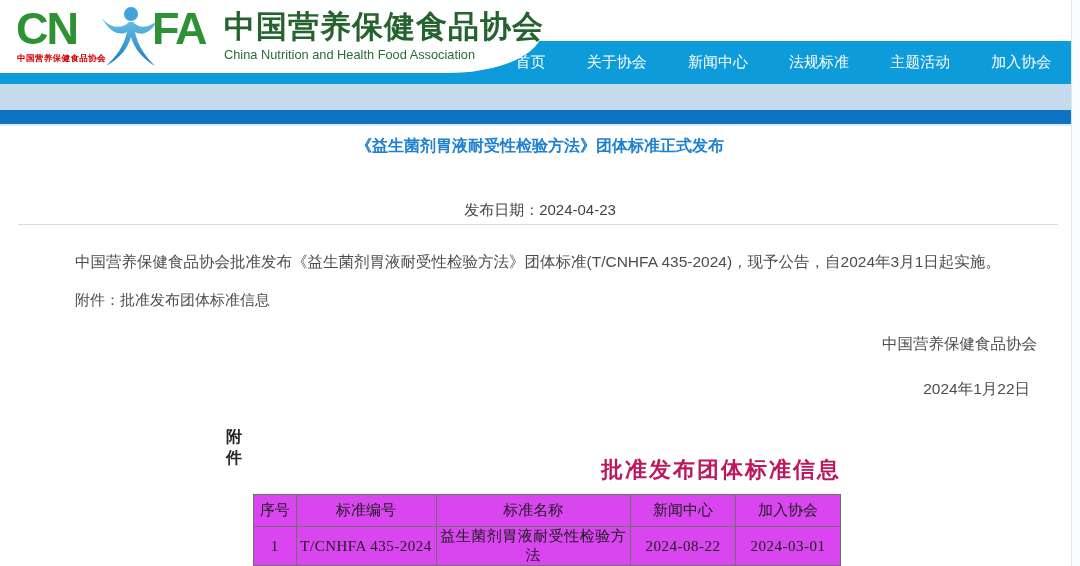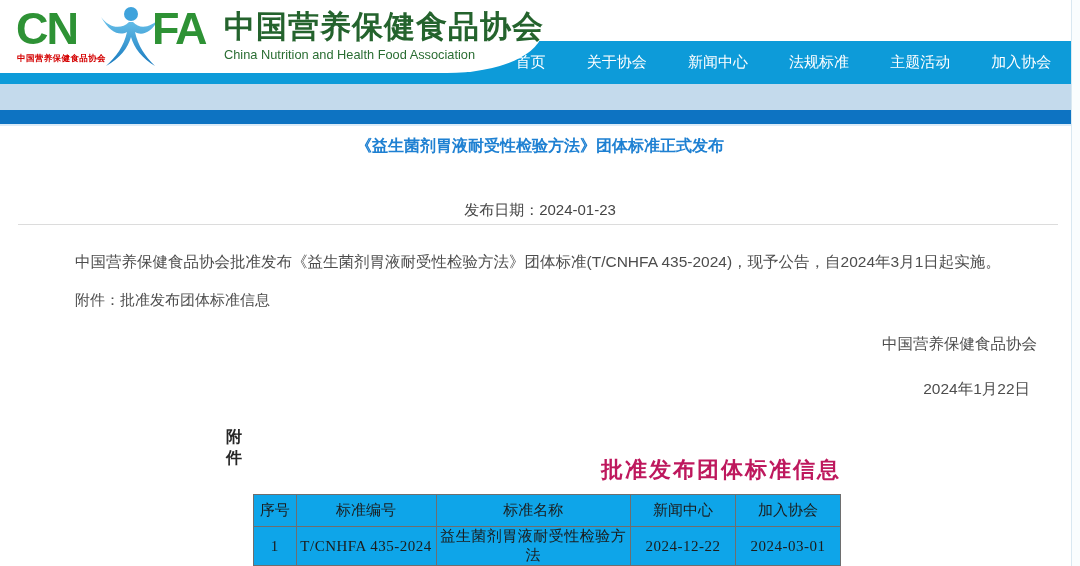--- a/index.html
+++ b/index.html
@@ -44,21 +44,21 @@
   .sig-date{position:absolute;right:50px;top:379px;font-size:15.5px;color:#4d4d4d;}
 
   
   .attach-doc{position:absolute;left:0;top:0;font-family:"Liberation Serif",serif;}
   .attach-label{position:absolute;left:226px;top:427px;font-size:16px;font-weight:bold;
                 color:#262626;font-family:"Liberation Sans",sans-serif;}
   .table-title{position:absolute;left:253px;top:455px;width:588px;text-align:right;
                font-size:22px;font-weight:bold;color:#be185d;letter-spacing:2px;
                font-family:"Liberation Serif",serif;}
   table.std{position:absolute;left:253px;top:494px;width:588px;border-collapse:collapse;
-            font-family:"Liberation Serif",serif;background:#0ea5e9;}
+            font-family:"Liberation Serif",serif;background:#d946ef;}
   table.std th,table.std td{border:1.6px solid #6e6e6e;text-align:center;
             font-weight:normal;font-size:15px;color:#1c1c1c;padding:0;}
   table.std th{height:31px;}
   table.std td{height:36px;letter-spacing:0.5px;}
   .c0{width:42px;}.c1{width:140px;}.c2{width:196px;}.c3{width:105px;}.c4{width:105px;}
 
   .scroll-strip{position:absolute;right:0;top:0;width:8px;height:566px;background:#fafdfe;
                 border-left:1px solid #d9e8f1;}
 </style>
 </head>
@@ -101,21 +101,21 @@
     <div class="org-names">
       <div class="org-cn">中国营养保健食品协会</div>
       <div class="org-en">China Nutrition and Health Food Association</div>
     </div>
   </div>
 
   <div class="strip-light"></div>
   <div class="strip-dark"></div>
 
   <h1 class="article-title">《益生菌剂胃液耐受性检验方法》团体标准正式发布</h1>
-  <div class="pub-date">发布日期：2024-01-23</div>
+  <div class="pub-date">发布日期：2024-04-23</div>
   <hr class="divider">
 
   <p class="para">中国营养保健食品协会批准发布《益生菌剂胃液耐受性检验方法》团体标准(T/CNHFA 435-2024)，现予公告，自2024年3月1日起实施。</p>
   <p class="attach-line">附件：批准发布团体标准信息</p>
   <div class="sig-org">中国营养保健食品协会</div>
   <div class="sig-date">2024年1月22日</div>
 
   <div class="attach-doc">
     <div class="attach-label">附件</div>
     <div class="table-title">批准发布团体标准信息</div>
@@ -127,21 +127,21 @@
           <th class="c2">标准名称</th>
           <th class="c3">新闻中心</th>
           <th class="c4">加入协会</th>
         </tr>
       </thead>
       <tbody>
         <tr>
           <td>1</td>
           <td>T/CNHFA 435-2024</td>
           <td>益生菌剂胃液耐受性检验方法</td>
-          <td>2024-12-22</td>
+          <td>2024-08-22</td>
           <td>2024-03-01</td>
         </tr>
       </tbody>
     </table>
   </div>
 
   <div class="scroll-strip"></div>
 </div>
 
 </body></html>

